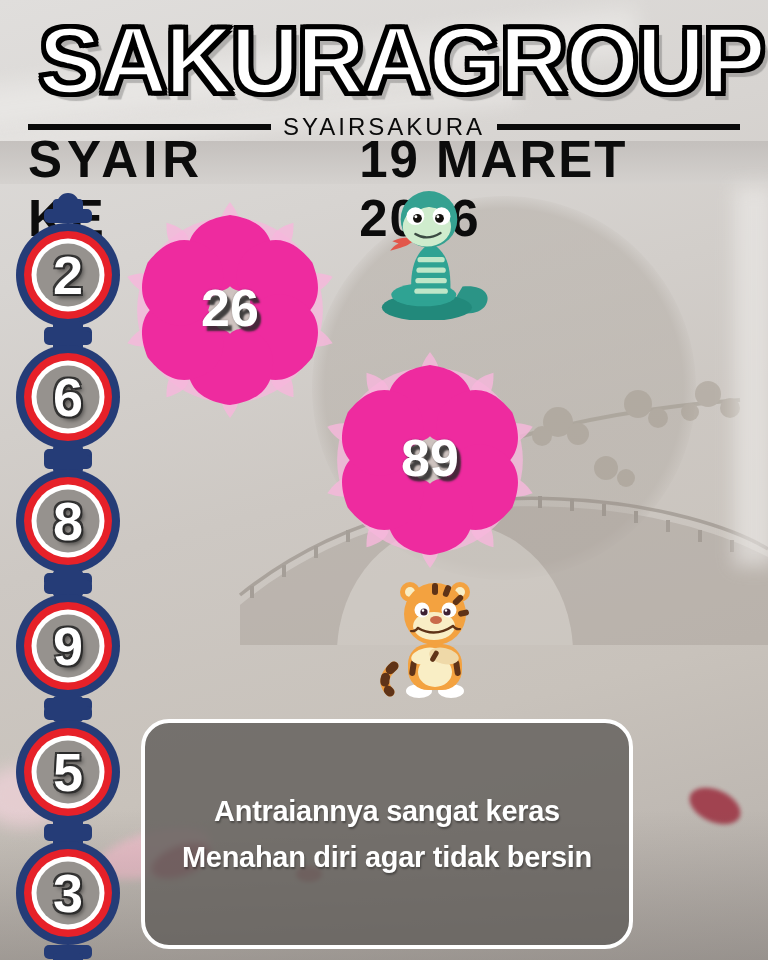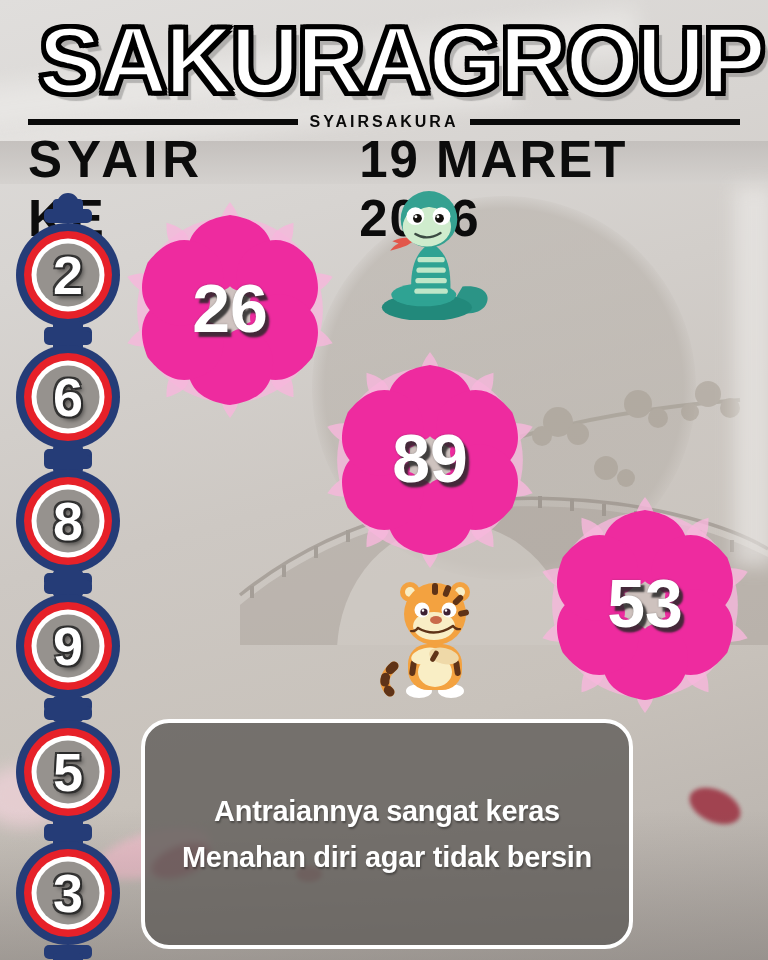--- a/index.html
+++ b/index.html
@@ -31,36 +31,36 @@
   .bg-vignette{position:absolute;left:0;bottom:0;width:768px;height:150px;
     background:linear-gradient(180deg,rgba(104,99,95,0) 0%,rgba(104,99,95,.38) 100%);}
   
   .title{position:absolute;left:12px;top:4px;width:768px;text-align:center;margin:5px;
     font-size:94px;font-weight:bold;letter-spacing:-2px;line-height:1.1;color:#fff;
     -webkit-text-stroke:3.5px #000;
     text-shadow:-3px -3px 0 #000,3px -3px 0 #000,-3px 3px 0 #000,3px 3px 0 #000,
        0 -3px 0 #000,0 3px 0 #000,-3px 0 0 #000,3px 0 0 #000,6px 7px 1px rgba(70,70,70,.3);}
   .divider{position:absolute;left:28px;top:113px;width:712px;display:flex;align-items:center;gap:12px;}
   .divider .line{flex:1;height:6px;background:#0a0a0a;}
-  .divider .label{font-size:16px;font-weight:bold;letter-spacing:3px;color:#0a0a0a;white-space:nowrap;text-align:right;}
+  .divider .label{font-size:24px;font-weight:normal;letter-spacing:3px;color:#0a0a0a;white-space:nowrap;text-align:right;}
   .edition{position:absolute;left:0;top:130px;width:768px;padding:0 28px;display:flex;align-items:flex-start;
     color:#0c0c0c;font-weight:bold;}
   .edition .ed-label{font-size:51px;letter-spacing:5px;}
   .edition .ed-date{font-size:51px;letter-spacing:2px;margin-left:72px;}
   
   .chain-svg{position:absolute;left:12px;top:190px;}
   .lantern-num{position:absolute;left:12px;width:112px;height:76px;line-height:76px;text-align:center;
     font-size:54px;font-weight:bold;color:#fff;
     text-shadow:-2px -2px 0 rgba(40,40,40,.85),2px -2px 0 rgba(40,40,40,.85),
       -2px 2px 0 rgba(40,40,40,.85),2px 2px 0 rgba(40,40,40,.85),3px 4px 4px rgba(0,0,0,.45);}
   
   .flower{position:absolute;width:216px;height:216px;}
   .flower svg{position:absolute;inset:0;}
   .flower-num{position:absolute;inset:0;display:flex;align-items:center;justify-content:center;
-    padding-bottom:4px;font-size:68px;font-weight:bold;color:#fff;
+    padding-bottom:4px;font-size:52px;font-weight:bold;color:#fff;
     text-shadow:4px 5px 2px rgba(40,40,40,.85),0 0 2px rgba(60,60,60,.4);}
   
   .mascot{position:absolute;}
   
   .poem-box{position:absolute;left:141px;top:719px;width:492px;height:230px;border:4px solid #fff;
     border-radius:28px;background:rgba(100,96,93,.84);display:flex;flex-direction:column;
     justify-content:center;align-items:center;padding:6px 8px;}
   .poem-line{font-size:29px;font-weight:bold;color:#fff;line-height:46px;letter-spacing:-.3px;
     text-align:center;white-space:nowrap;text-shadow:1px 2px 2px rgba(0,0,0,.35);}
 </style>
@@ -200,26 +200,20 @@
     <svg viewBox="0 0 200 200">
         <use href="#sakura-flower"></use>
       </svg>
     <div class="flower-num">26</div>
   </div>
   <div class="flower" style="left:322px;top:352px">
     <svg viewBox="0 0 200 200">
         <use href="#sakura-flower"></use>
       </svg>
     <div class="flower-num">89</div>
-  </div>
-  <div class="flower" style="left:537px;top:497px">
-    <svg viewBox="0 0 200 200">
-        <use href="#sakura-flower"></use>
-      </svg>
-    <div class="flower-num">53</div>
   </div>
 
   <svg class="mascot" style="left:366px;top:190px" width="126" height="130" viewBox="0 0 120 124">
     <path d="M92,92 C112,90 120,100 114,110 C108,120 88,120 80,112 Z" fill="#2b9486"></path>
     <ellipse cx="58" cy="112" rx="43" ry="13" fill="#22897b"></ellipse>
     <ellipse cx="55" cy="100" rx="31" ry="11" fill="#2fa393"></ellipse>
     <path d="M44,106 C40,74 48,58 62,50 C78,60 82,74 80,106 Z" fill="#2fa393"></path>
     <g fill="#bfe6c8">
       <rect x="49" y="64" width="26" height="5" rx="2.5"></rect>
       <rect x="48" y="74" width="28" height="5" rx="2.5"></rect>

